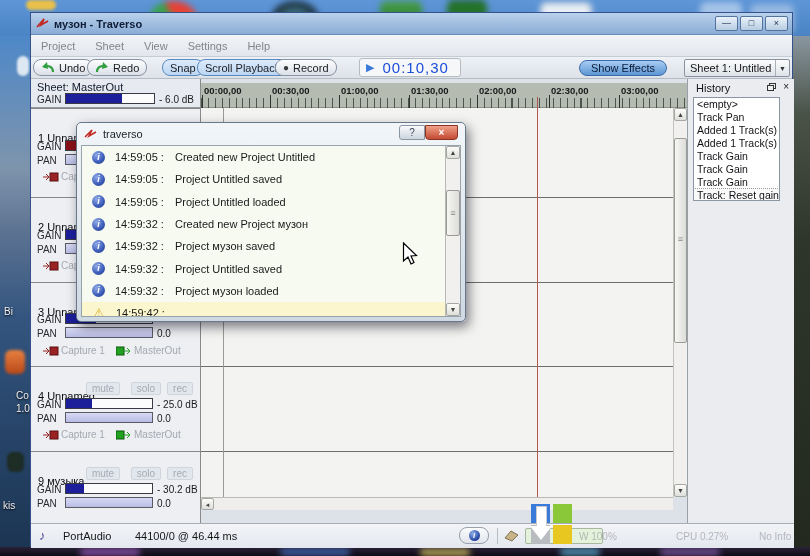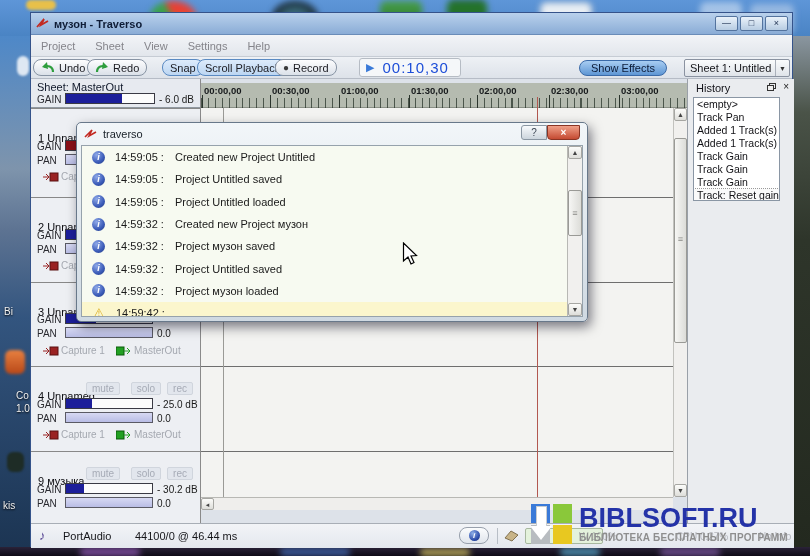--- a/index.html
+++ b/index.html
@@ -83,21 +83,21 @@
   .statusbar { position:absolute; left:0; top:510px; width:763px; height:25px; background:linear-gradient(180deg,#f2f4f7,#e4e8ee); border-top:1px solid #a8aeb6; }
   .note-icon { position:absolute; left:8px; top:4px; color:#5c4a96; font-size:13px; }
   .sb-text { position:absolute; top:6px; font-size:11px; color:#16161a;padding-left:8px; }
   .sb-faded { position:absolute; top:7px; font-size:10px; color:#60606a; opacity:.4; }
   .info-btn { position:absolute; left:428px; top:3px; width:30px; height:17px; border:1px solid #98a0ac; border-radius:8px; background:linear-gradient(180deg,#fbfcfd,#e0e5ec); display:flex; align-items:center; justify-content:center; }
   .info-dot { width:11px; height:11px; border-radius:50%; background:radial-gradient(circle at 35% 30%,#8fb0e8,#2a4aa8 65%,#1a2f70); color:#fff; font-size:8px; font-weight:bold; text-align:center; line-height:11px; font-style:italic; }
   .sb-sep { position:absolute; left:466px; top:4px; width:1px; height:16px; background:#b8bec6; }
   .green-box { position:absolute; left:494px; top:4px; width:78px; height:16px; background:#e4f2dc; border:1px solid #a8b8a0; border-radius:2px; }
 
   
-  .dialog { position:absolute; left:76px; top:122px; width:512px; height:200px; z-index:50; border:1px solid #68788a; border-radius:5px; background:linear-gradient(180deg,#f2f6f9,#cfd9e2); box-shadow:3px 5px 12px rgba(0,0,20,.5); }
+  .dialog { position:absolute; left:76px; top:122px; width:390px; height:200px; z-index:50; border:1px solid #68788a; border-radius:5px; background:linear-gradient(180deg,#f2f6f9,#cfd9e2); box-shadow:3px 5px 12px rgba(0,0,20,.5); }
   .dlg-title { position:absolute; left:0; top:0; width:100%; height:21px; display:flex; align-items:center; padding:0 7px; }
   .dlg-title-text { font-size:11px; color:#182028; margin-left:6px; }
   .dlg-btn { position:absolute; top:2px; height:15px; font-size:10px; text-align:center; line-height:14px; border:1px solid #8a96a2; }
   .dlg-help { right:40px; width:26px; border-radius:3px 0 0 3px; background:linear-gradient(180deg,#f8fafc,#ccd5dd); color:#3c4654; }
   .dlg-close { right:7px; width:33px; border-radius:0 0 4px 4px; border-color:#8a3424; background:linear-gradient(180deg,#f0a088,#c44a32); color:#fff; font-weight:bold; }
   .dlg-body { position:absolute; left:4px; right:4px; top:22px; bottom:4px; border:1px solid #96a2ac; background:#f7faf1; overflow:hidden; }
   .log-row { display:flex; align-items:center; height:22.3px; padding:0 18px 0 10px; }
   .log-row.warning { background:#fbf6cd; }
   .log-icon { width:13px; height:13px; border-radius:50%; background:radial-gradient(circle at 35% 30%,#90aae8,#3a5ab8 60%,#22387a); color:#fff; font-size:9px; font-weight:bold; font-style:italic; text-align:center; line-height:13px; flex:none; }
   .warn-icon { width:14px; color:#d8a818; font-size:12px; line-height:13px; flex:none; text-align:center; }
@@ -485,19 +485,15 @@
 
   <div class="watermark">
     <span class="wm-logo">
       <span class="wm-sq" style="left:0;top:0;background:#3a7ad8"></span>
       <span class="wm-sq" style="left:22px;top:0;background:#8ac83a"></span>
       <span class="wm-sq" style="left:0;top:21px;background:#b8bcc0"></span>
       <span class="wm-sq" style="left:22px;top:21px;background:#e8c820"></span>
       <span class="wm-arrow-stem"></span>
       <span class="wm-arrow-head"></span>
     </span>
-    <span class="wm-text-col">
-      <div class="wm-title">BIBLSOFT.RU</div>
-      <div class="wm-sub">БИБЛИОТЕКА БЕСПЛАТНЫХ ПРОГРАММ</div>
-    </span>
   </div>
 
 </div>
 
 </body></html>

